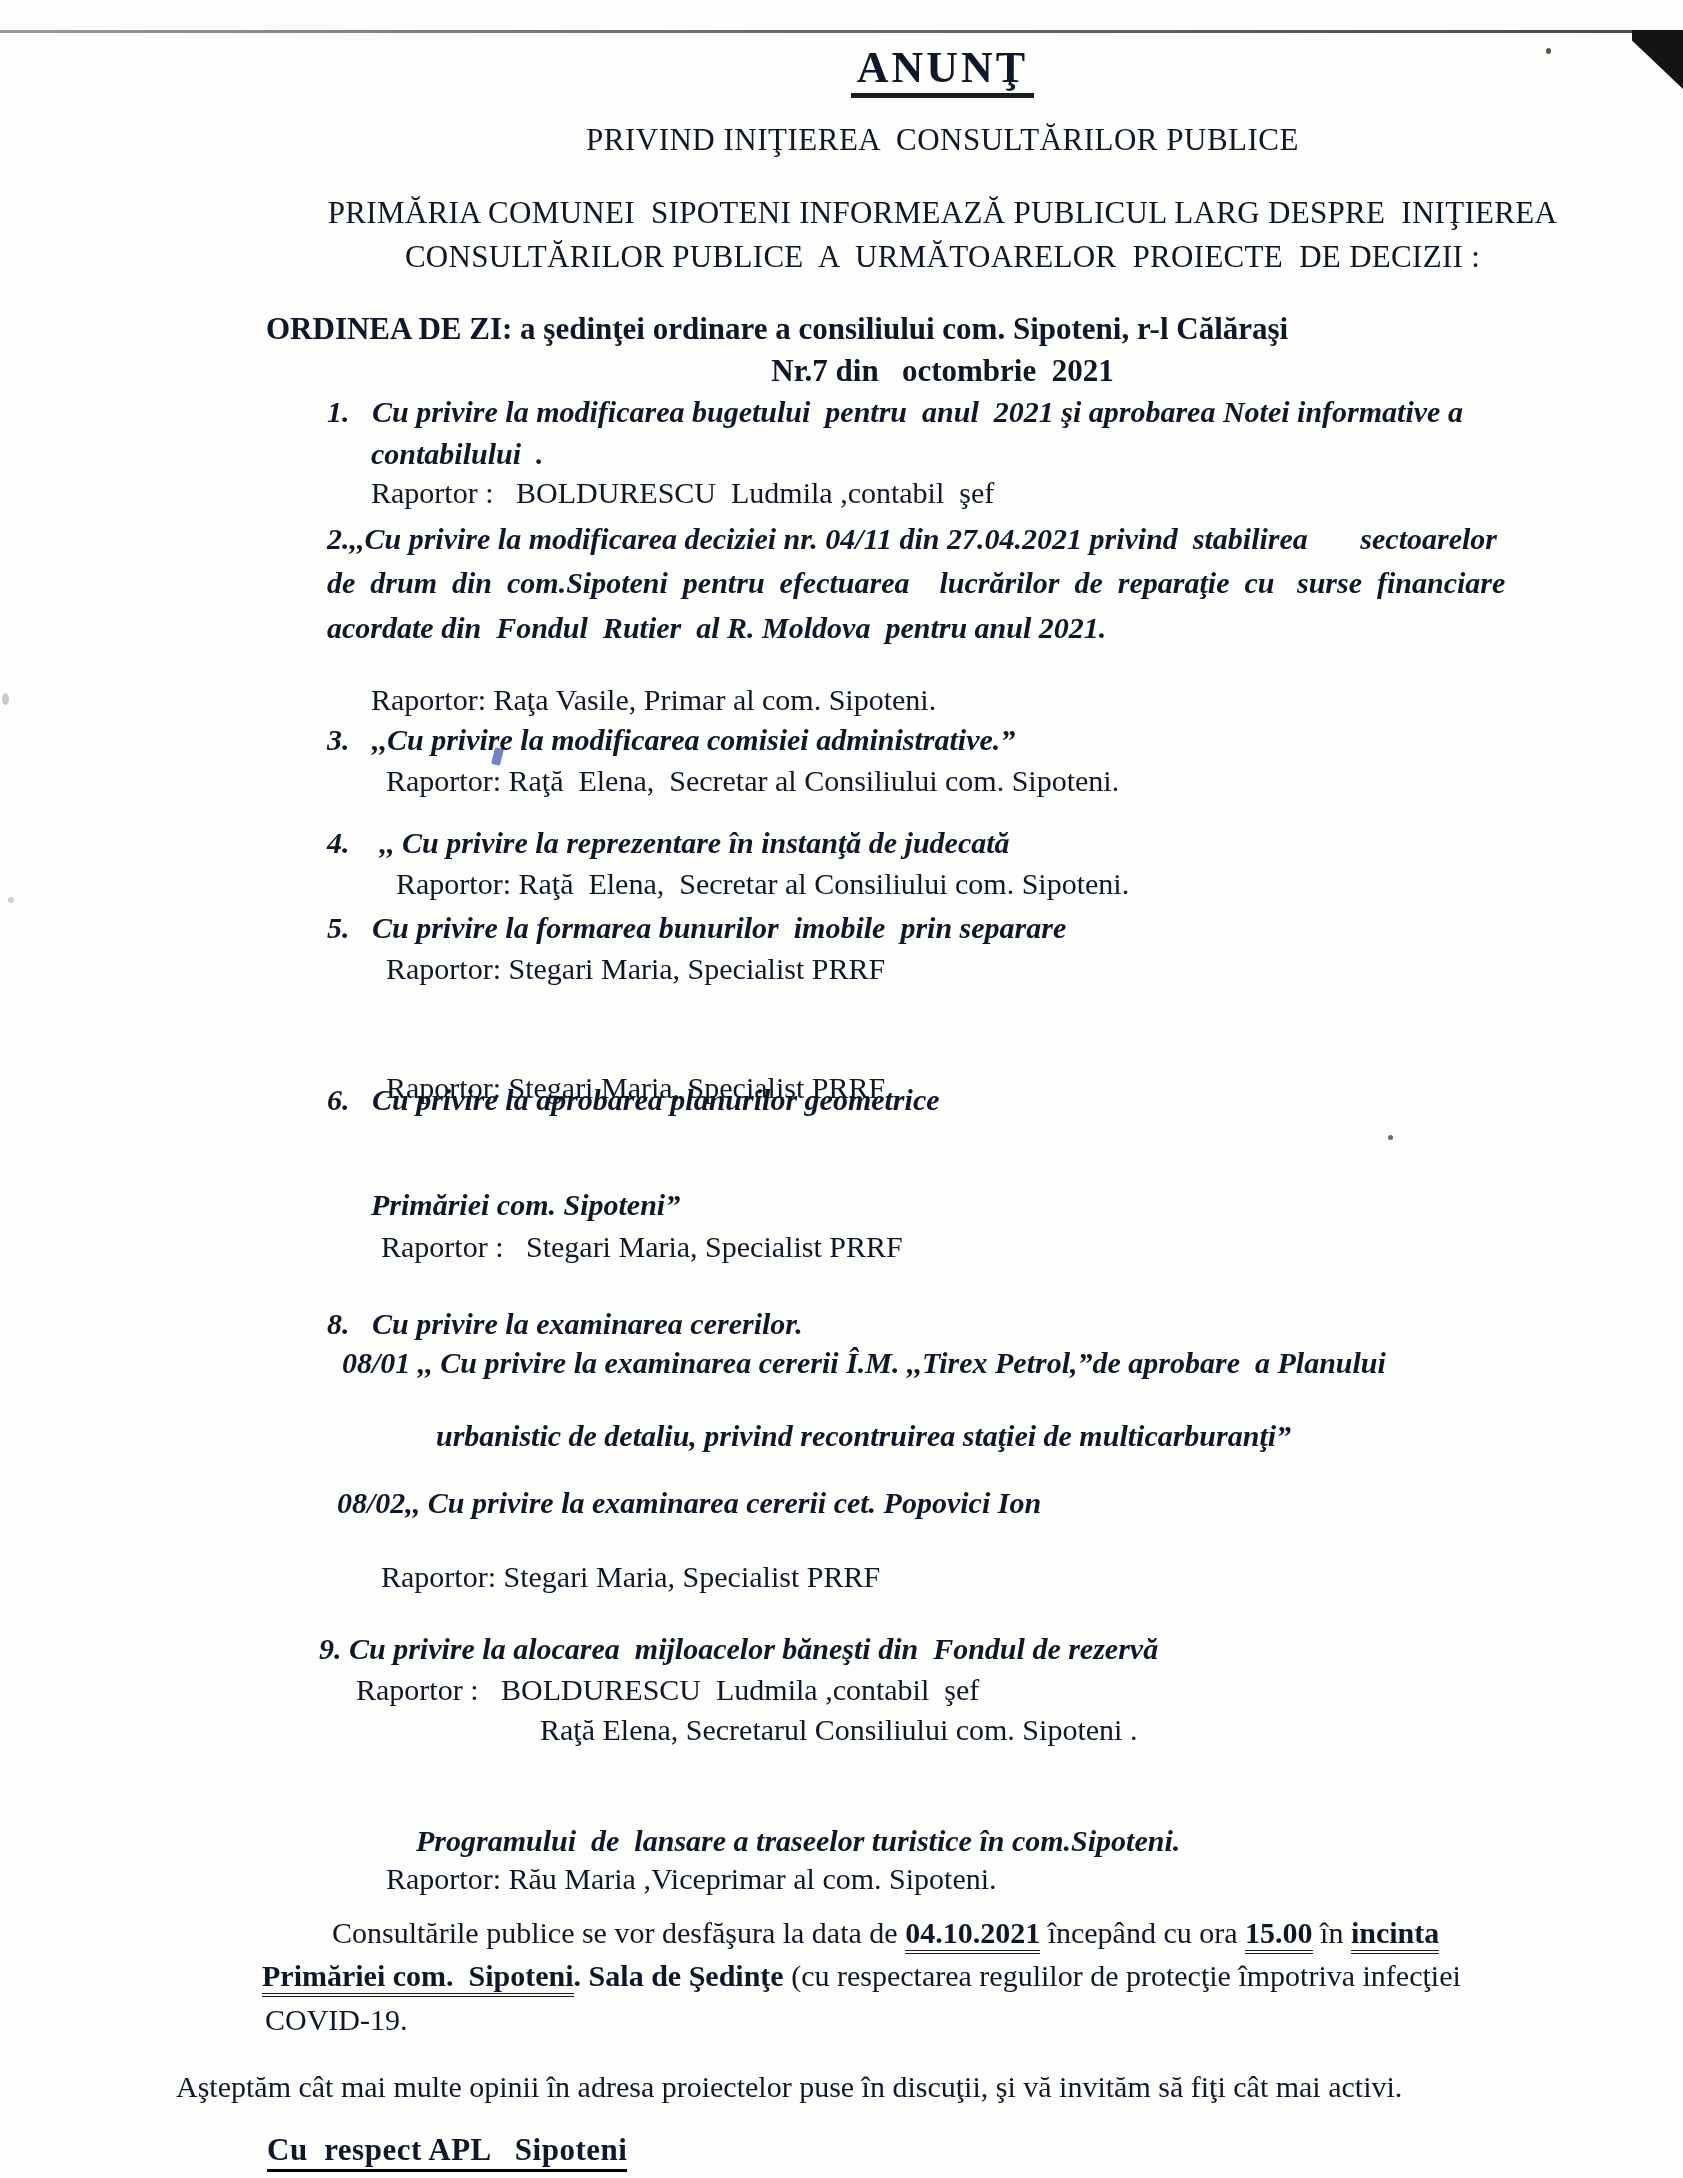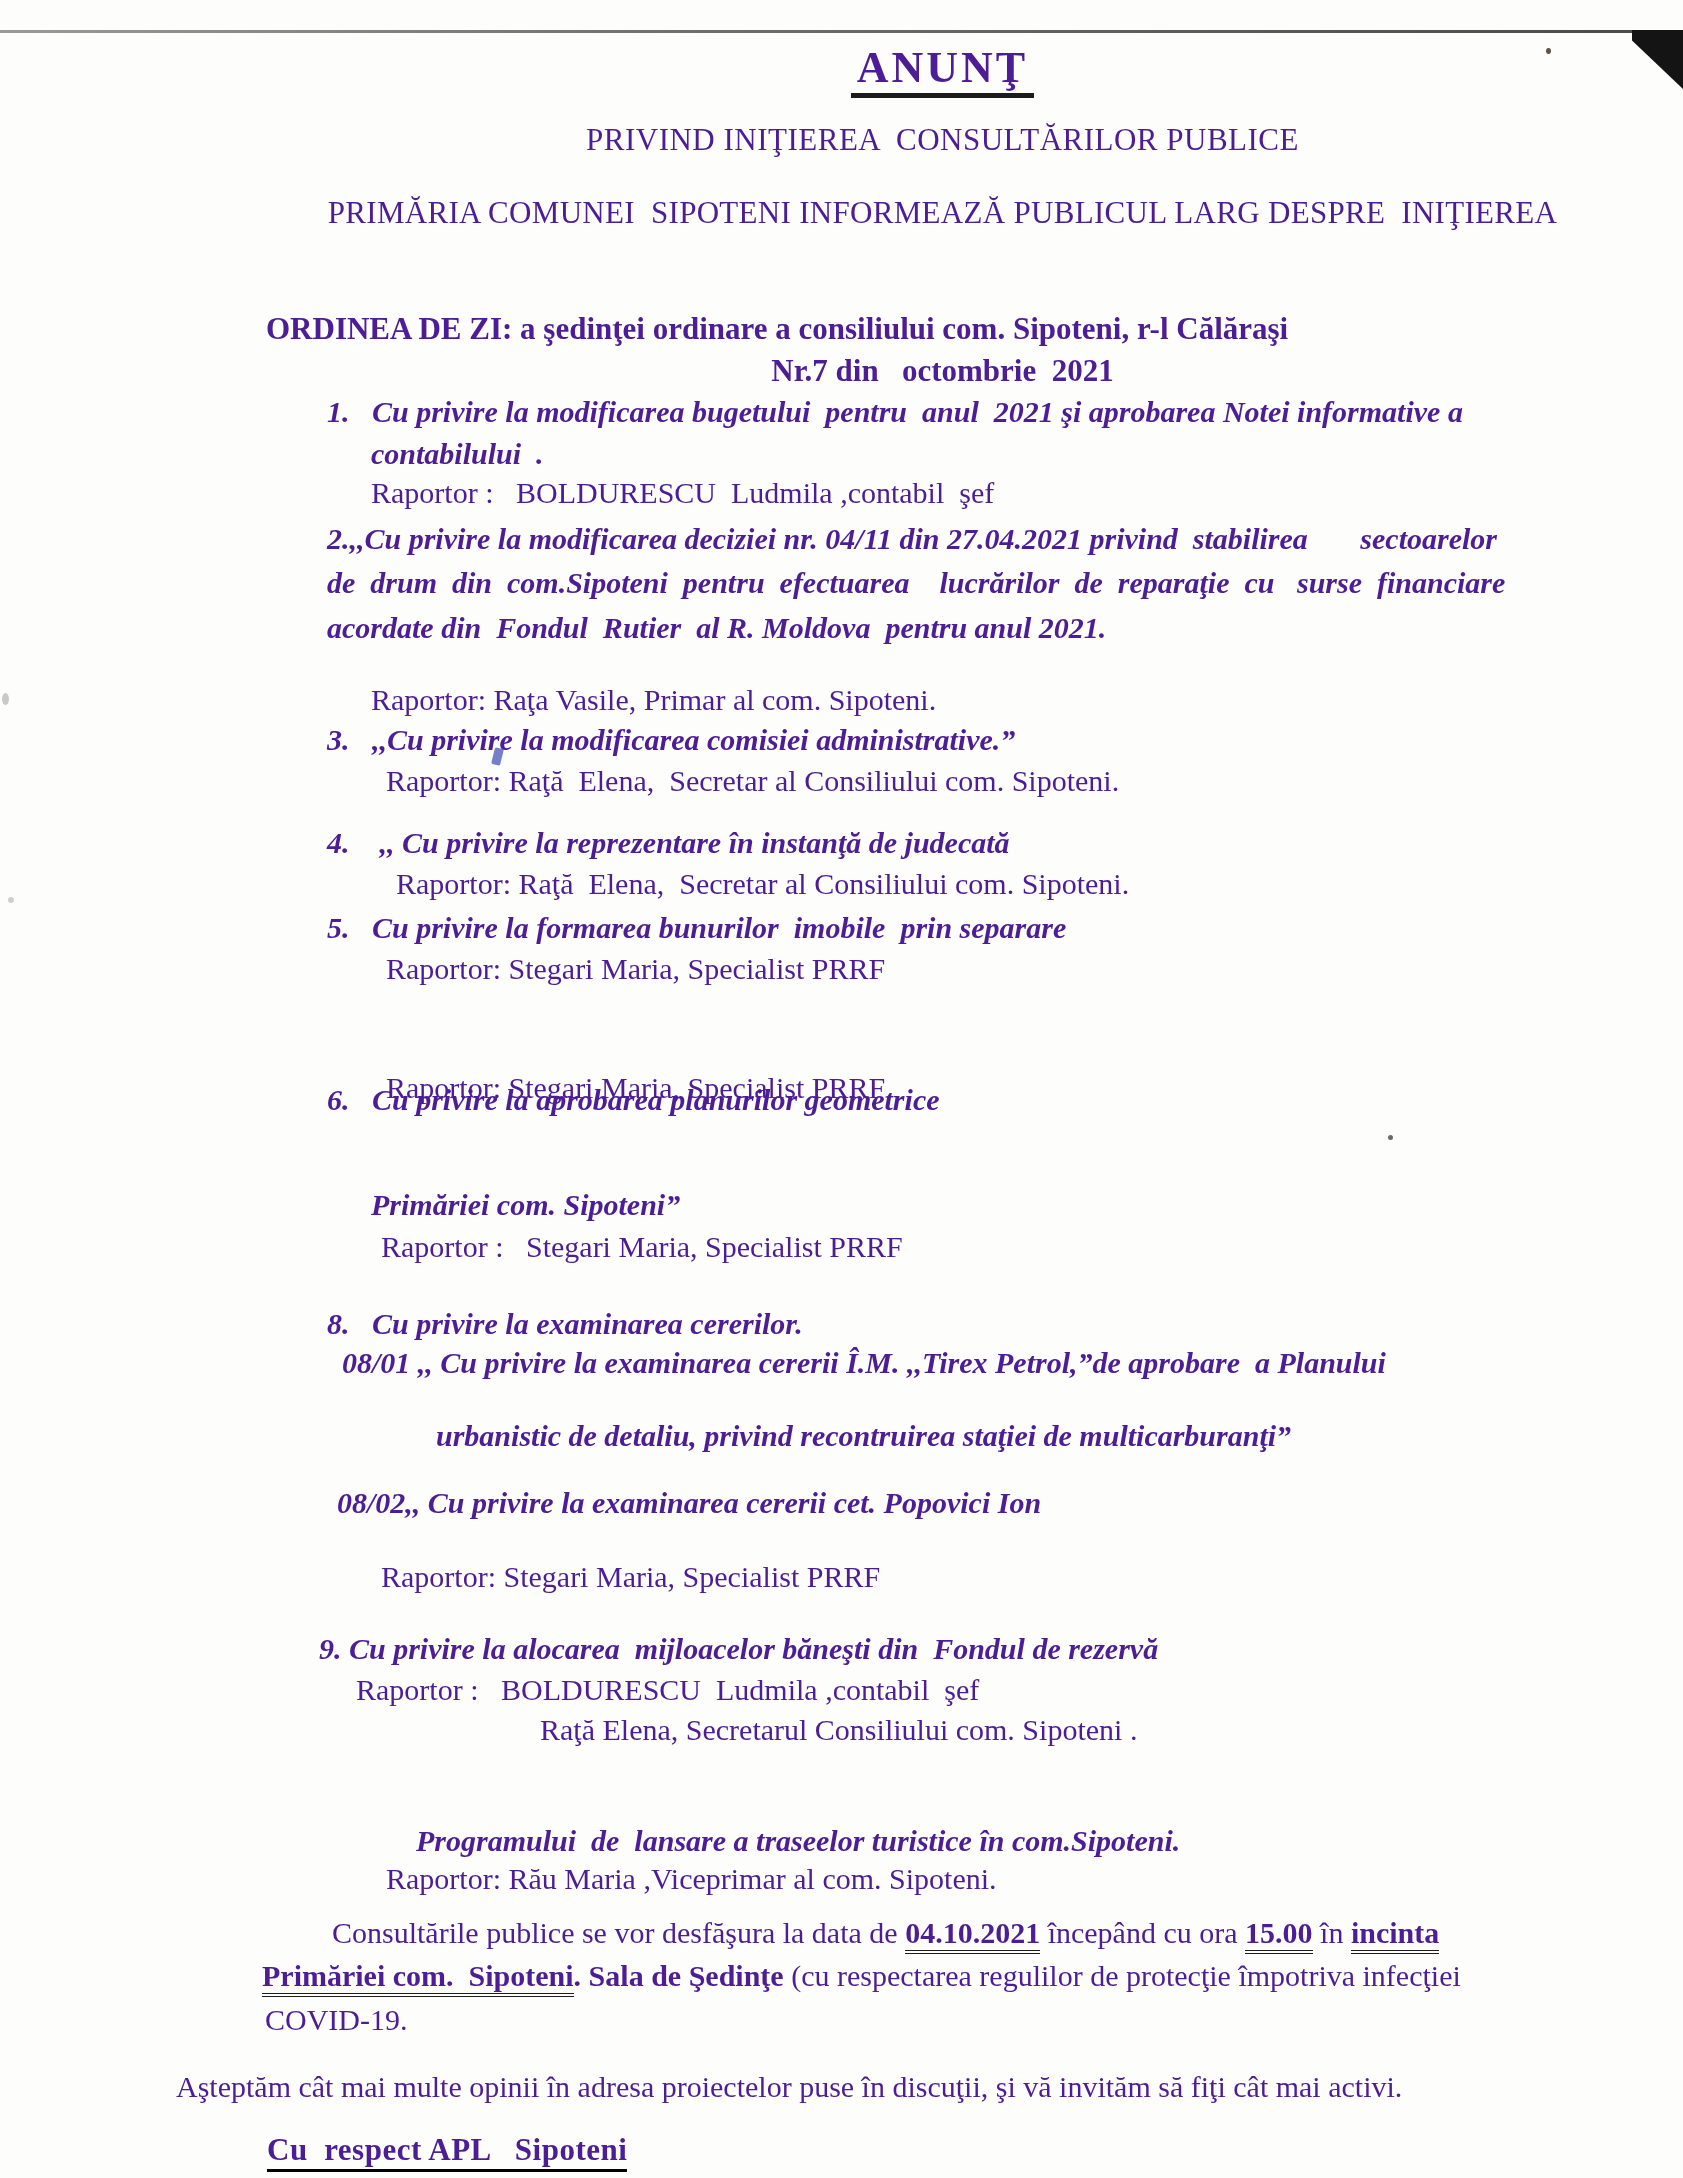--- a/index.html
+++ b/index.html
@@ -17,21 +17,21 @@
   .corner-mark{position:absolute;right:0;top:30px;width:51px;height:59px;background:#141414;
     clip-path:polygon(0 0,100% 0,100% 100%,0 18%);}
   .speck{position:absolute;border-radius:50%;}
   .speck-a{left:1546px;top:48px;width:5px;height:6px;background:#5f5247;}
   .speck-b{left:1388px;top:1135px;width:5px;height:5px;background:#6a6a6a;}
   .speck-c{left:2px;top:693px;width:7px;height:12px;background:#c9c9c9;}
   .speck-d{left:8px;top:897px;width:6px;height:6px;background:#cfcfcf;}
   .blue-tick{position:absolute;left:493px;top:748px;width:9px;height:17px;background:#5a6bc0;
     border-radius:2px;transform:rotate(14deg);opacity:.85;}
   
-  .ln{position:absolute;white-space:pre;font-size:30px;line-height:1.25;color:#4c1d95;}
+  .ln{position:absolute;white-space:pre;font-size:30px;line-height:1.25;color:#0f172a;}
   .ctr{left:262px;width:1361px;text-align:center;}
   .hd{font-weight:bold;}
   .it{font-weight:bold;font-style:italic;}
   .ttl{font-size:44px;font-weight:bold;letter-spacing:3px;}
   .ttl span{border-bottom:5px solid #1c1c1c;padding:0 6px 1px 6px;}
   .sub{font-size:31px;font-weight:normal;letter-spacing:0.5px;}
   .intro{font-size:31px;letter-spacing:0.3px;}
   .u2{font-weight:bold;border-bottom:4px double #1c1c1c;padding-bottom:1px;margin-top:32px;}
   .b{font-weight:bold;}
   .sig{font-weight:bold;border-bottom:3px solid #000000;padding-bottom:2px;letter-spacing:0.5px;}
@@ -45,20 +45,21 @@
   <div class="corner-mark"></div>
   <div class="speck speck-a"></div>
   <div class="speck speck-b"></div>
   <div class="speck speck-c"></div>
   <div class="speck speck-d"></div>
   <div class="blue-tick"></div>
 
   <div class="ln ctr ttl" style="top:40px;"><span>ANUNŢ</span></div>
   <div class="ln ctr sub" style="top:121px;">PRIVIND INIŢIEREA  CONSULTĂRILOR PUBLICE</div>
   <div class="ln ctr intro" style="top:194px;">PRIMĂRIA COMUNEI  SIPOTENI INFORMEAZĂ PUBLICUL LARG DESPRE  INIŢIEREA</div>
+  <div class="ln ctr intro" style="top:238px;">CONSULTĂRILOR PUBLICE  A  URMĂTOARELOR  PROIECTE  DE DECIZII :</div>
   <div class="ln hd" style="left:266px;top:310px;font-size:31px;">ORDINEA DE ZI: a şedinţei ordinare a consiliului com. Sipoteni, r-l Călăraşi</div>
   <div class="ln ctr hd" style="top:352px;font-size:31px;">Nr.7 din   octombrie  2021</div>
 
   <div class="ln it" style="left:327px;top:393px;">1.   Cu privire la modificarea bugetului  pentru  anul  2021 şi aprobarea Notei informative a</div>
   <div class="ln it" style="left:371px;top:435px;">contabilului  .</div>
   <div class="ln" style="left:371px;top:474px;">Raportor :   BOLDURESCU  Ludmila ,contabil  şef</div>
 
   <div class="ln it" style="left:327px;top:520px;">2.,,Cu privire la modificarea deciziei nr. 04/11 din 27.04.2021 privind  stabilirea       sectoarelor</div>
   <div class="ln it" style="left:327px;top:564px;">de  drum  din  com.Sipoteni  pentru  efectuarea    lucrărilor  de  reparaţie  cu   surse  financiare</div>
   <div class="ln it" style="left:327px;top:609px;">acordate din  Fondul  Rutier  al R. Moldova  pentru anul 2021.</div>

